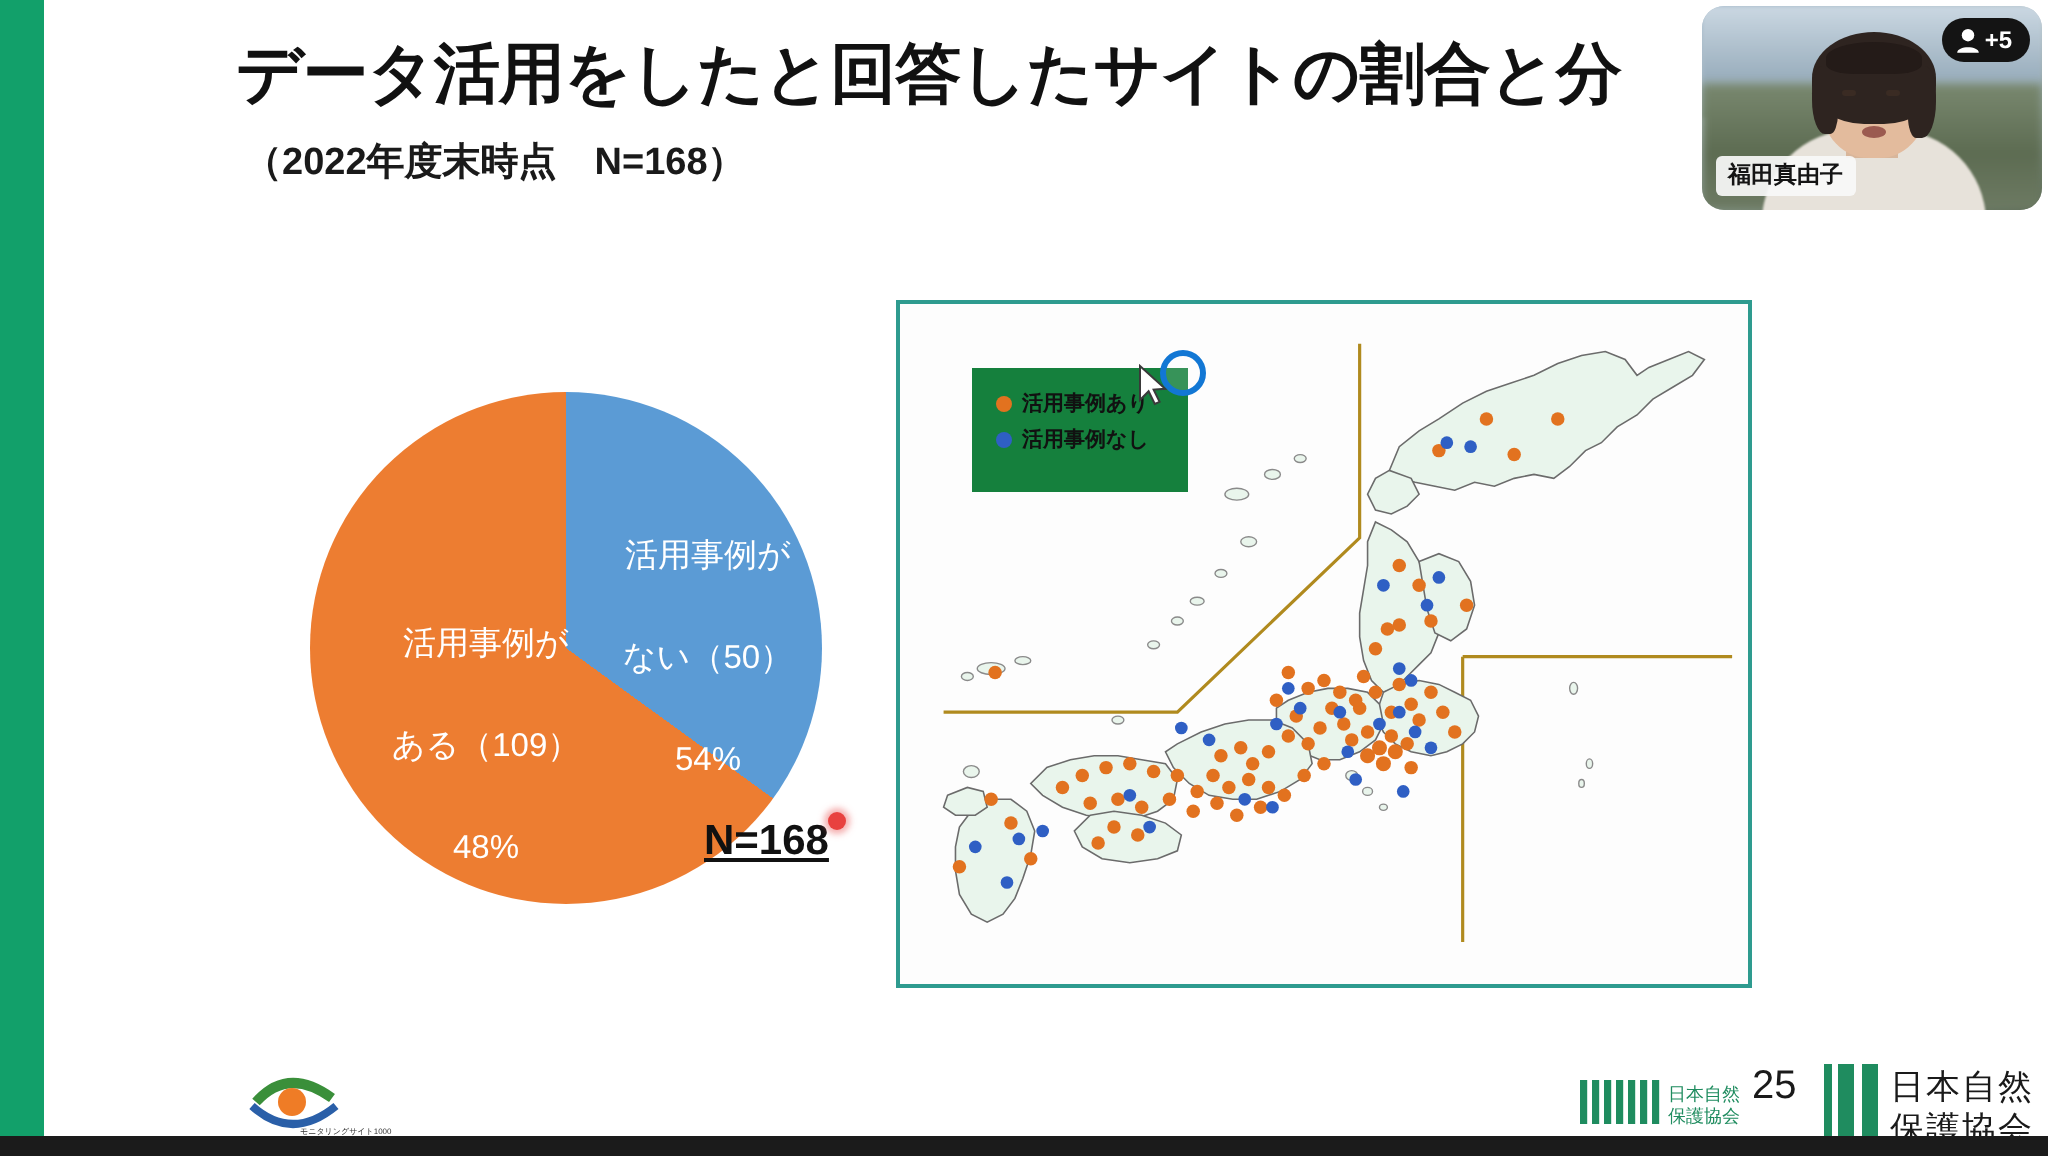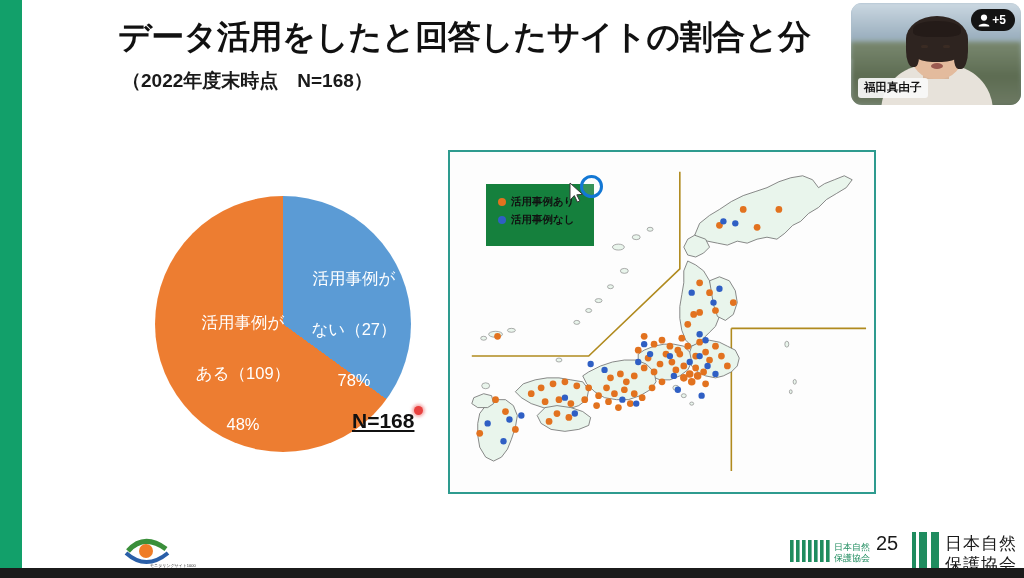--- a/index.html
+++ b/index.html
@@ -289,22 +289,22 @@
 
   <div class="left-bar"></div>
 
   <div class="slide-title">データ活用をしたと回答したサイトの割合と分</div>
   <div class="slide-subtitle">（2022年度末時点　N=168）</div>
 
   <div class="pie-wrap">
     <div class="pie"></div>
     <div class="pie-label blue-lab">
       <span>活用事例が</span><br>
-      <span>ない（27）</span><br>
-      <span>78%</span>
+      <span>ない（50）</span><br>
+      <span>54%</span>
     </div>
     <div class="pie-label orange-lab">
       <span>活用事例が</span><br>
       <span>ある（109）</span><br>
       <span>48%</span>
     </div>
   </div>
   <div class="pie-total">N=168</div>
   <div class="pie-total-marker"></div>
 

